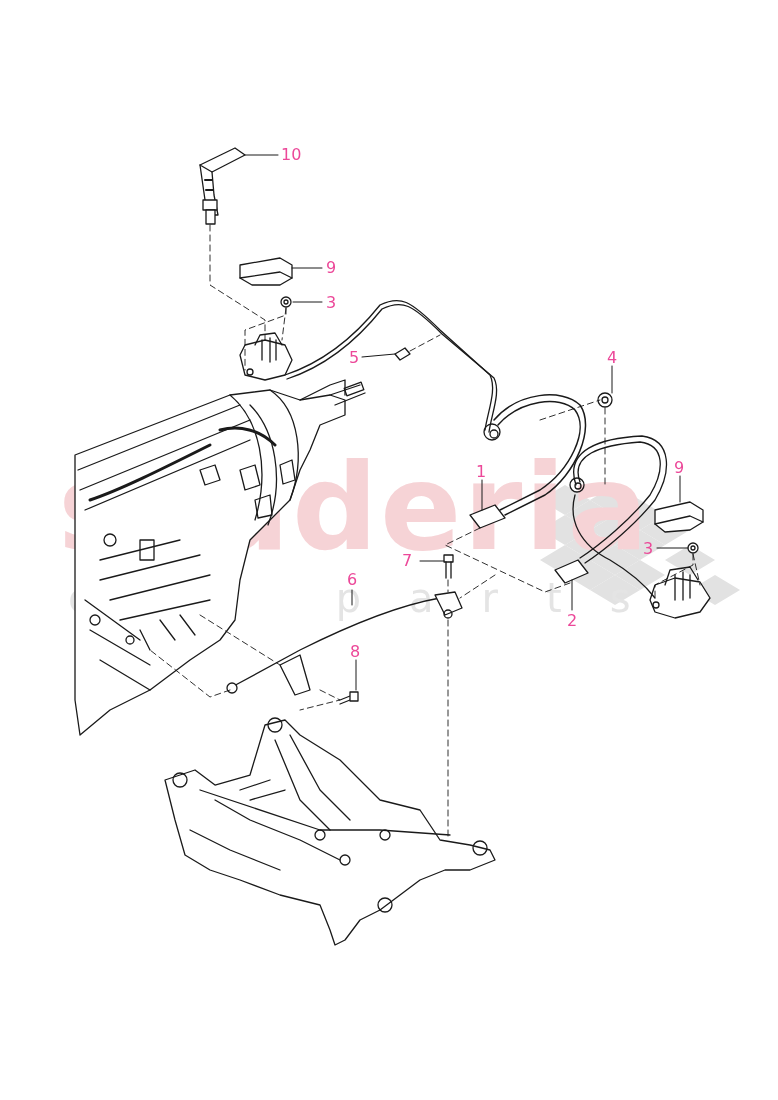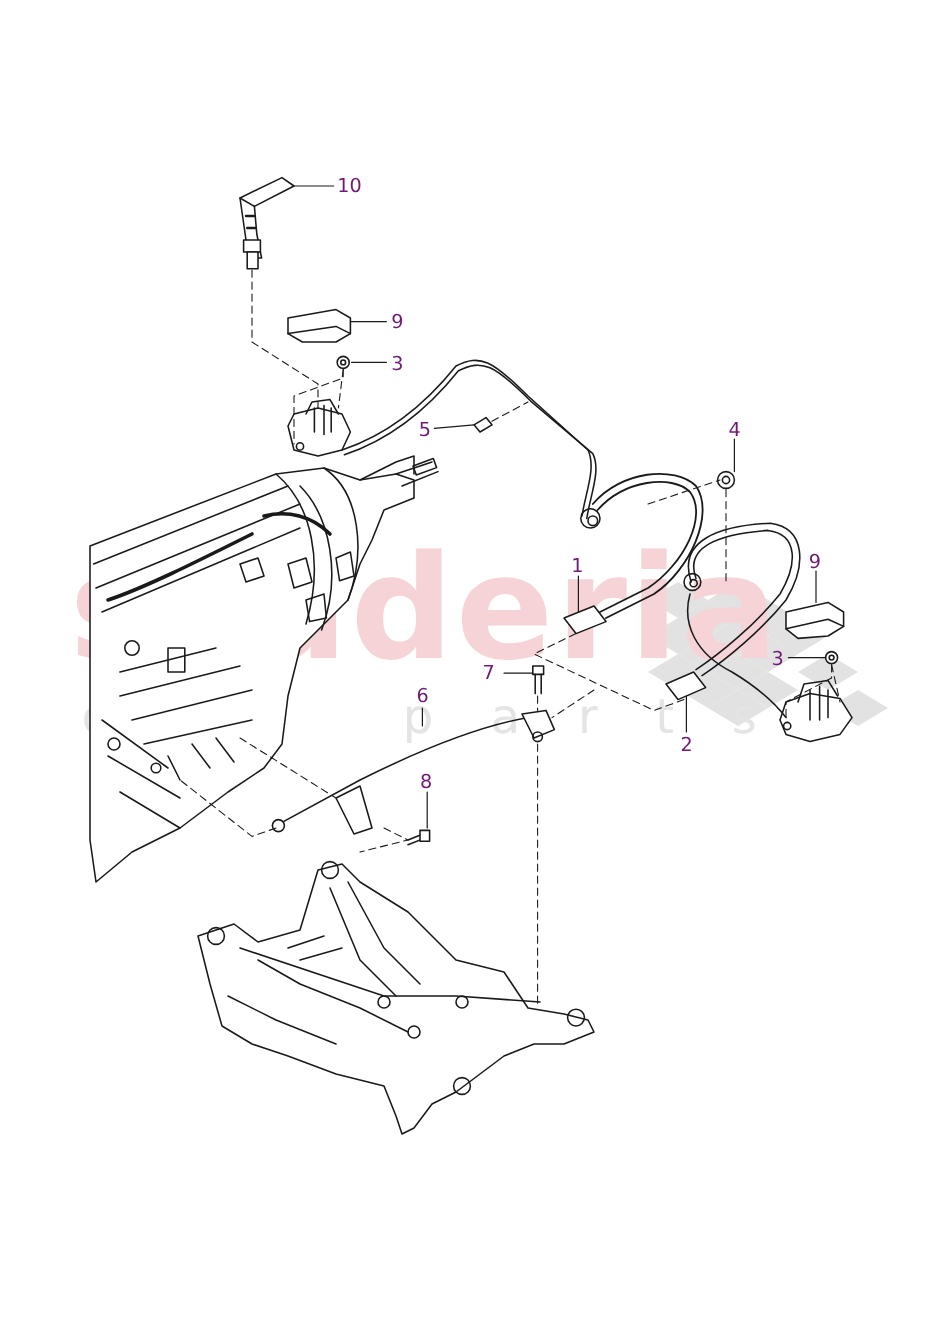--- a/index.html
+++ b/index.html
@@ -1,21 +1,21 @@
 <!DOCTYPE html>
 <html><head>
   <meta charset="utf-8">
   <style>
     html, body { margin: 0; padding: 0; background: #ffffff; }
     body { width: 778px; height: 1100px; position: relative; overflow: hidden; font-family: "DejaVu Sans", sans-serif; }
     .canvas { position: absolute; left: 0; top: 0; width: 778px; height: 1100px; }
     .wm-text { position: absolute; font-family: "DejaVu Sans", sans-serif; font-weight: bold; color: #f6d3d6; letter-spacing: 2px; pointer-events: none; }
     .wm-main { left: 58px; top: 448px; font-size: 120px; line-height: 1; }
     .wm-sub { left: 68px; top: 575px; font-size: 40px; letter-spacing: 48px; color: #e4e4e4; font-weight: normal; }
-    .callout { position: absolute; font-size: 16px; color: #701a75; font-family: "DejaVu Sans", sans-serif; line-height: 1; text-align: right; }
+    .callout { position: absolute; font-size: 16px; color: #ec4899; font-family: "DejaVu Sans", sans-serif; line-height: 1; text-align: right; }
     svg { position: absolute; left: 0; top: 0; }
   </style>
 </head>
 <body>
 
 <div class="canvas">
 
   <svg width="778" height="1100">
     <g fill="#e2e2e2">
       <polygon points="540,500 565,485 590,500 565,515"></polygon>

